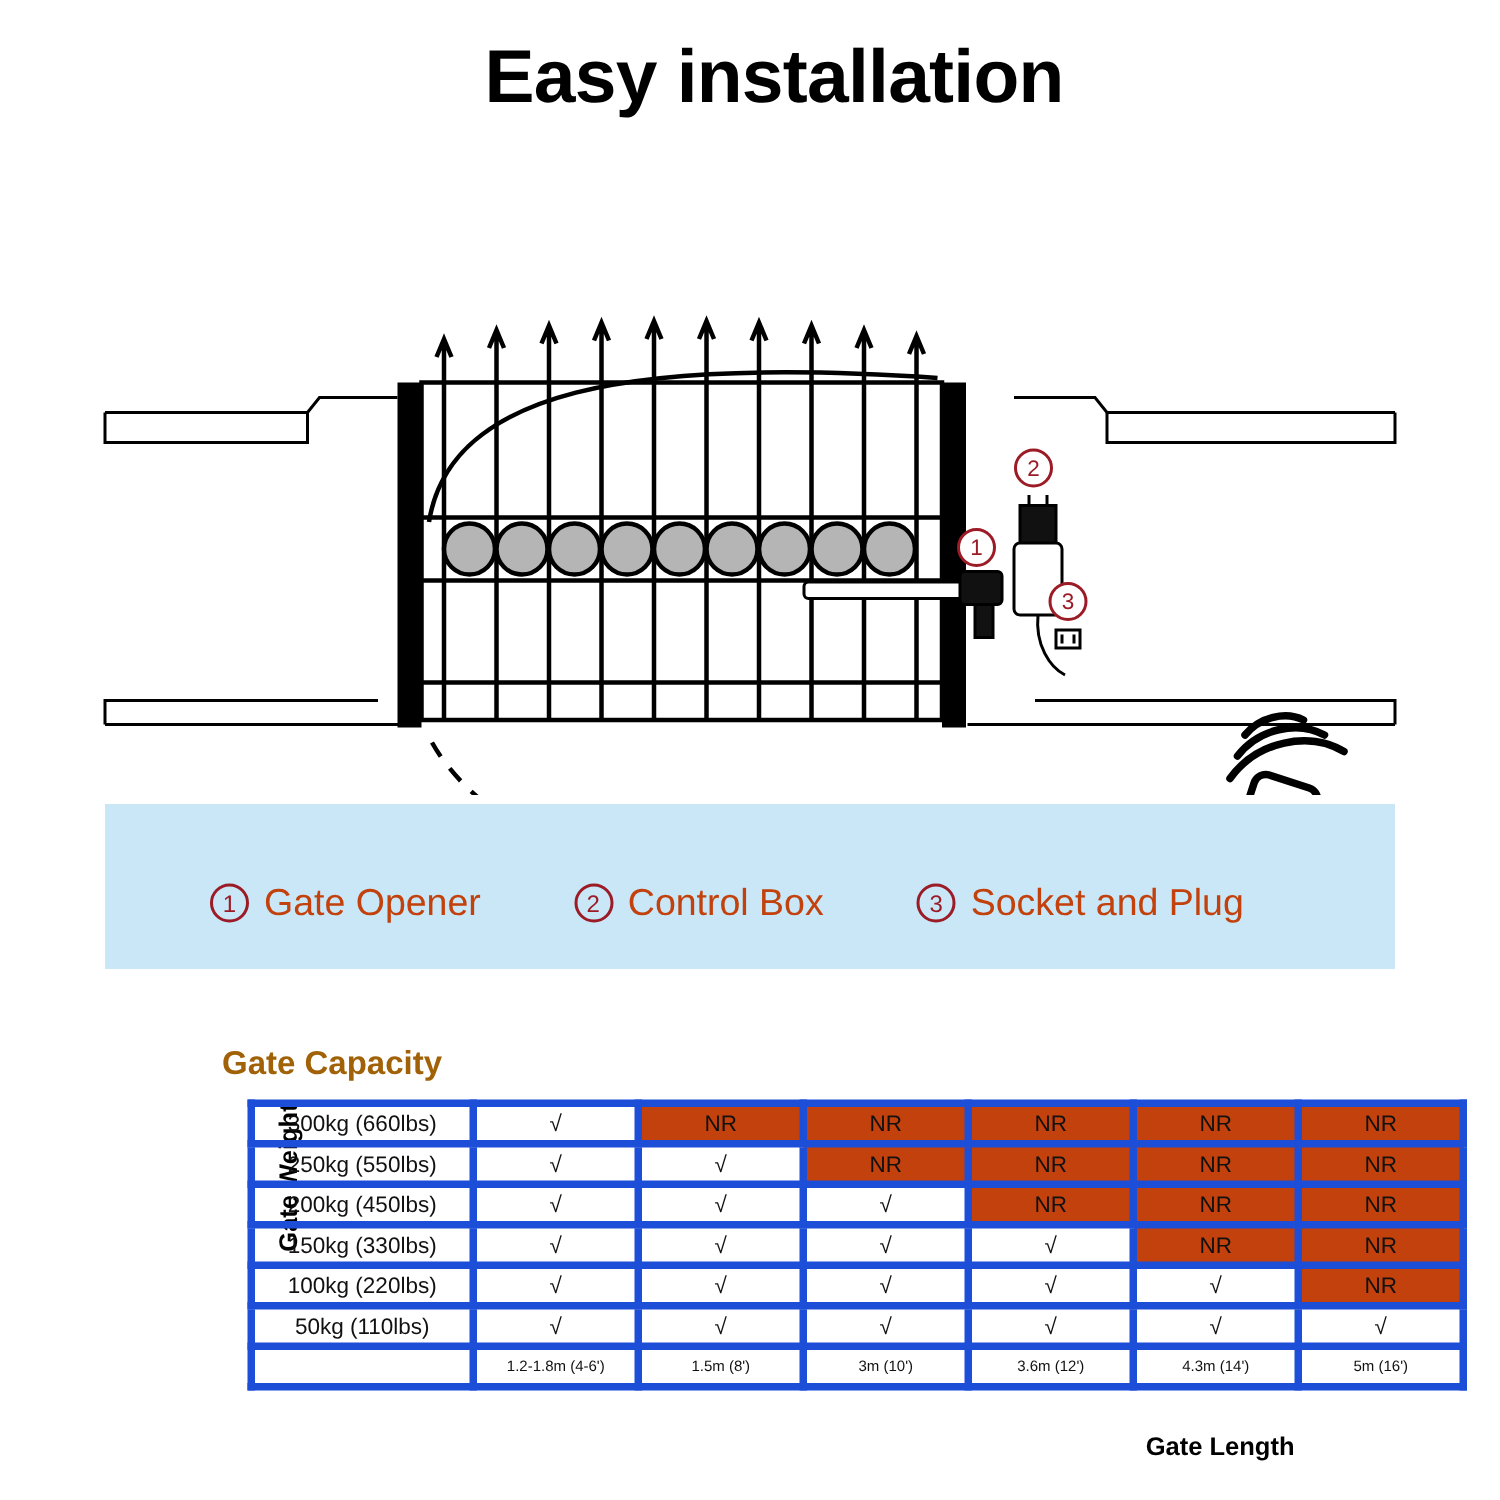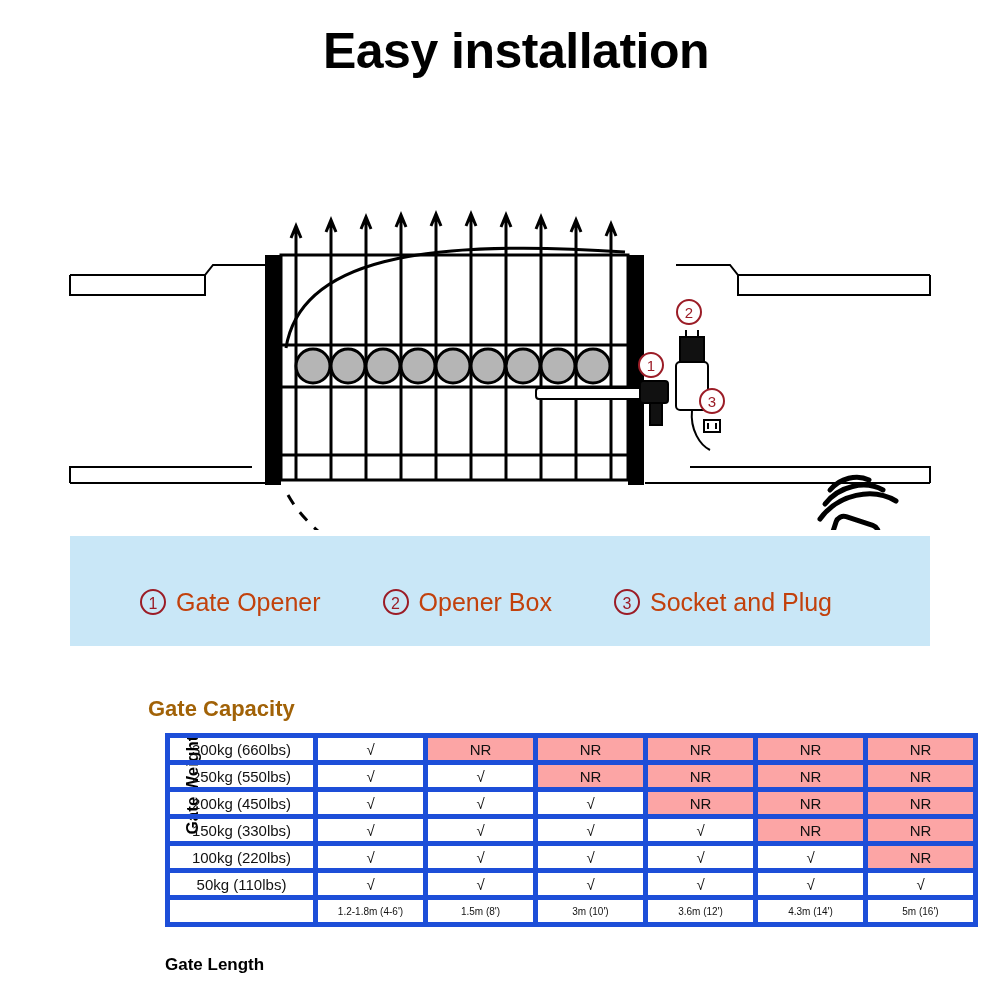--- a/index.html
+++ b/index.html
@@ -108,21 +108,21 @@
   td.rowlabel {
     width: 148px;
     text-align: left;
     padding-left: 10px;
     font-size: 15px;
   }
   td.cell {
     width: 110px;
   }
   td.nr {
-    background: #fca5a5;
+    background: #c2410c;
     font-size: 15px;
   }
   td.ok {
     background: #ffffff;
     font-size: 15px;
   }
   td.footer-blank {
     background: #ffffff;
   }
   td.footer {
@@ -140,21 +140,21 @@
     font-weight: bold;
     transform: rotate(-90deg);
     transform-origin: center center;
     color: #000000;
   }
   #x-axis-label {
     position: absolute;
     top: 955px;
     left: 165px;
     width: 698px;
-    text-align: left;
+    text-align: right;
     font-size: 17px;
     font-weight: bold;
     color: #000000;
   }
 
   .callout {
     position: absolute;
     width: 26px;
     height: 26px;
     border: 2px solid #9b1c26;
@@ -293,21 +293,21 @@
 </div>
 
 <div id="legend-bar"></div>
 <div id="legend-items">
   <div class="legend-item">
     <span class="legend-num">1</span>
     <span class="legend-label">Gate Opener</span>
   </div>
   <div class="legend-item">
     <span class="legend-num">2</span>
-    <span class="legend-label">Opener Box</span>
+    <span class="legend-label">Control Box</span>
   </div>
   <div class="legend-item">
     <span class="legend-num">3</span>
     <span class="legend-label">Socket and Plug</span>
   </div>
 </div>
 
 <div id="capacity-title">Gate Capacity</div>
 
 <div id="y-axis-label">Gate Weight</div>

